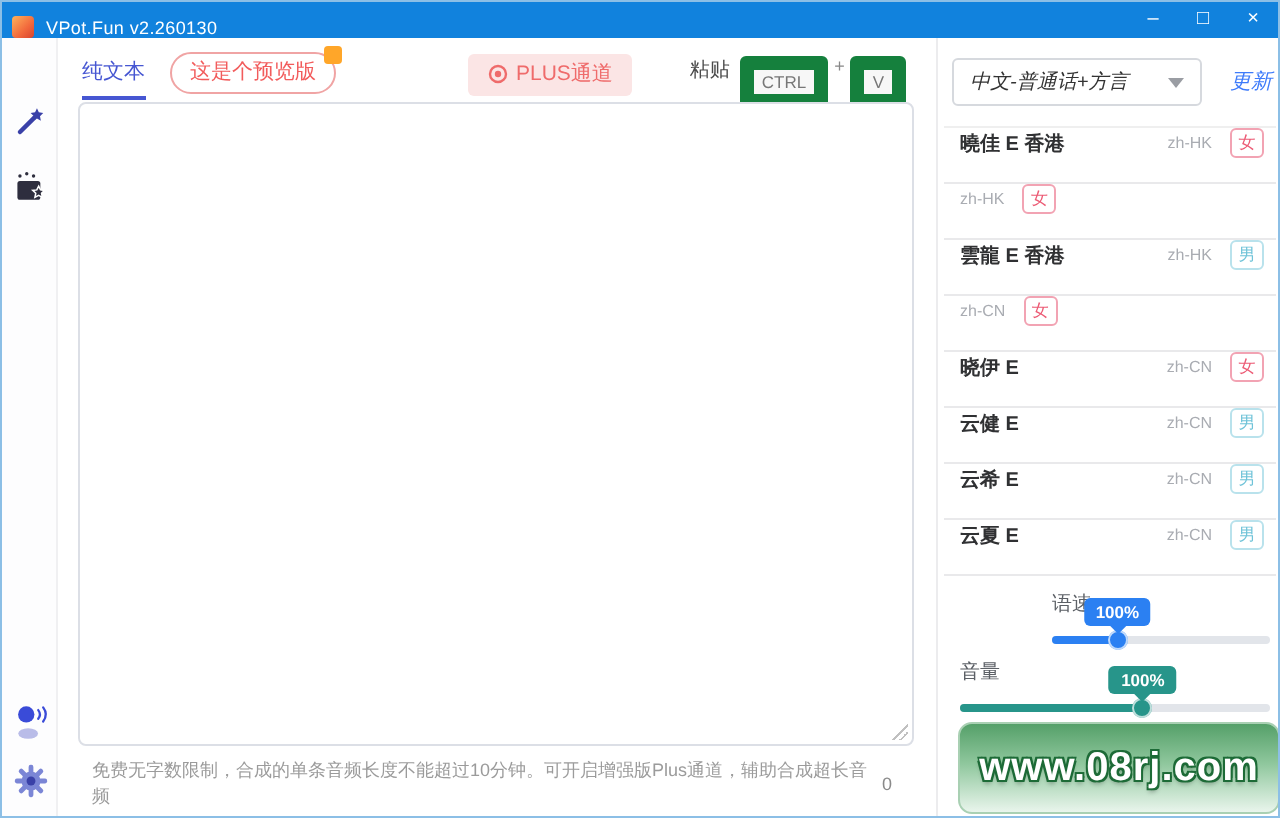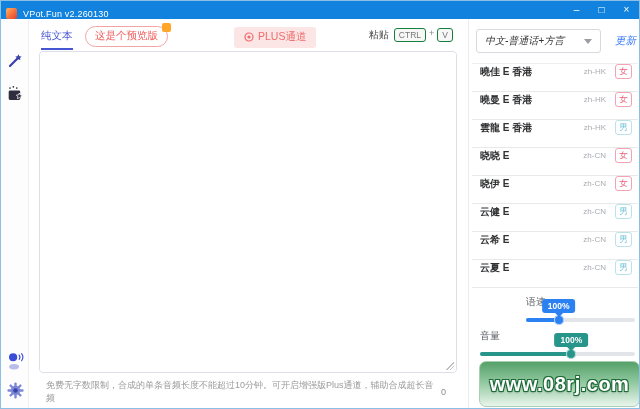--- a/index.html
+++ b/index.html
@@ -33,21 +33,21 @@
   .preview-btn { position:absolute; left:56px; top:0; font-size:10.5px; color:#f25c5c;
                  border:1px solid #f0a4a4; border-radius:11px; padding:2px 9px 3px;
                  background:#fff; }
   .preview-badge { position:absolute; top:-4px; right:-4px; width:9px; height:9px;
                    border-radius:2px; background:#ffa629; }
   .plus-pill { position:absolute; left:205px; top:1px; display:flex; align-items:center; gap:4px;
                background:#fbe5e5; color:#ef6b6b; font-size:10.5px; border-radius:3px;
                padding:3px 10px 4px; }
   .paste-group { position:absolute; right:14px; top:2px; display:flex; gap:3px; }
   .paste-label { font-size:10px; color:#4a4a4a; margin-right:2px; }
-  .kbd { font-size:8.5px; color:#777; border:1px solid #15803d; border-radius:3px;
+  .kbd { font-size:8.5px; color:#777; border:7px solid #15803d; border-radius:3px;
          background:#f7f7f7; padding:1px 4px; line-height:10px; }
   .plus-sign { font-size:9px; color:#888; }
 
   .text-box { position:absolute; left:10px; top:32px; width:418px; height:322px;
               border:1px solid #dcdfe6; border-radius:4px; background:#fff; }
   .text-input { width:100%; height:100%; border:none; outline:none; resize:none;
                 border-radius:4px; font-family:"Liberation Sans",sans-serif; font-size:11px;
                 padding:6px; }
   .resize-handle { position:absolute; right:2px; bottom:2px; width:9px; height:9px;
                    background:
@@ -203,31 +203,29 @@
       <span class="update-link">更新</span>
     </div>
 
     <div class="voice-list">
       <div class="voice-row">
         <span class="voice-name">曉佳 E 香港</span>
         <span class="voice-locale">zh-HK</span>
         <span class="gender-badge female">女</span>
       </div>
       <div class="voice-row">
-        <span class="voice-name">曉曼 E 香港</span>
         <span class="voice-locale">zh-HK</span>
         <span class="gender-badge female">女</span>
       </div>
       <div class="voice-row">
         <span class="voice-name">雲龍 E 香港</span>
         <span class="voice-locale">zh-HK</span>
         <span class="gender-badge male">男</span>
       </div>
       <div class="voice-row">
-        <span class="voice-name">晓晓 E</span>
         <span class="voice-locale">zh-CN</span>
         <span class="gender-badge female">女</span>
       </div>
       <div class="voice-row">
         <span class="voice-name">晓伊 E</span>
         <span class="voice-locale">zh-CN</span>
         <span class="gender-badge female">女</span>
       </div>
       <div class="voice-row">
         <span class="voice-name">云健 E</span>

